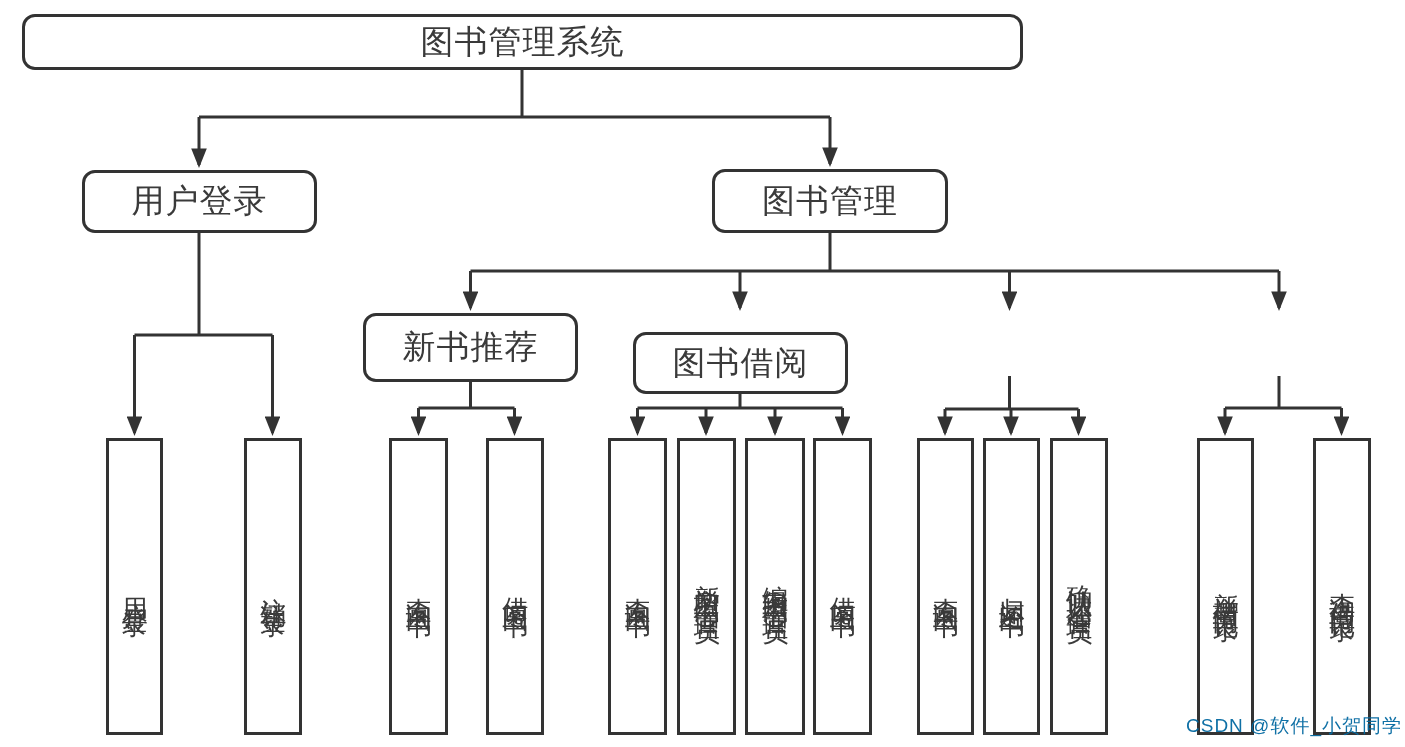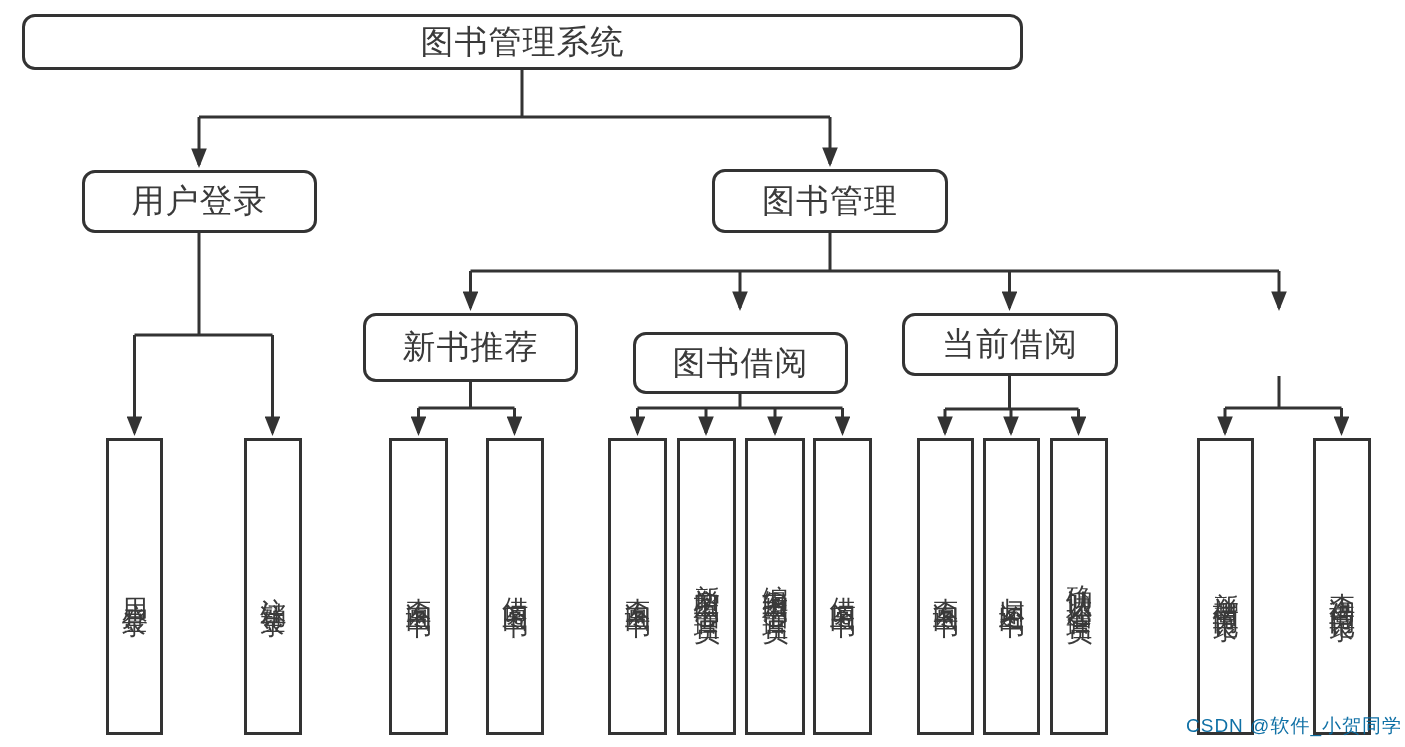--- a/index.html
+++ b/index.html
@@ -146,23 +146,20 @@
   <div class="node hbox n-mgmt">
     <span>图书管理</span>
   </div>
 
   <div class="node hbox n-newrec">
     <span>新书推荐</span>
   </div>
   <div class="node hbox n-borrow">
     <span>图书借阅</span>
   </div>
-  <div class="node hbox n-current">
-    <span>当前借阅</span>
-  </div>
 
   <div class="node vbox v-g1a">
     <span class="vtext">用户登录</span>
   </div>
   <div class="node vbox v-g1b">
     <span class="vtext">注销登录</span>
   </div>
 
   <div class="node vbox v-g2a">
     <span class="vtext">查询图书</span>

